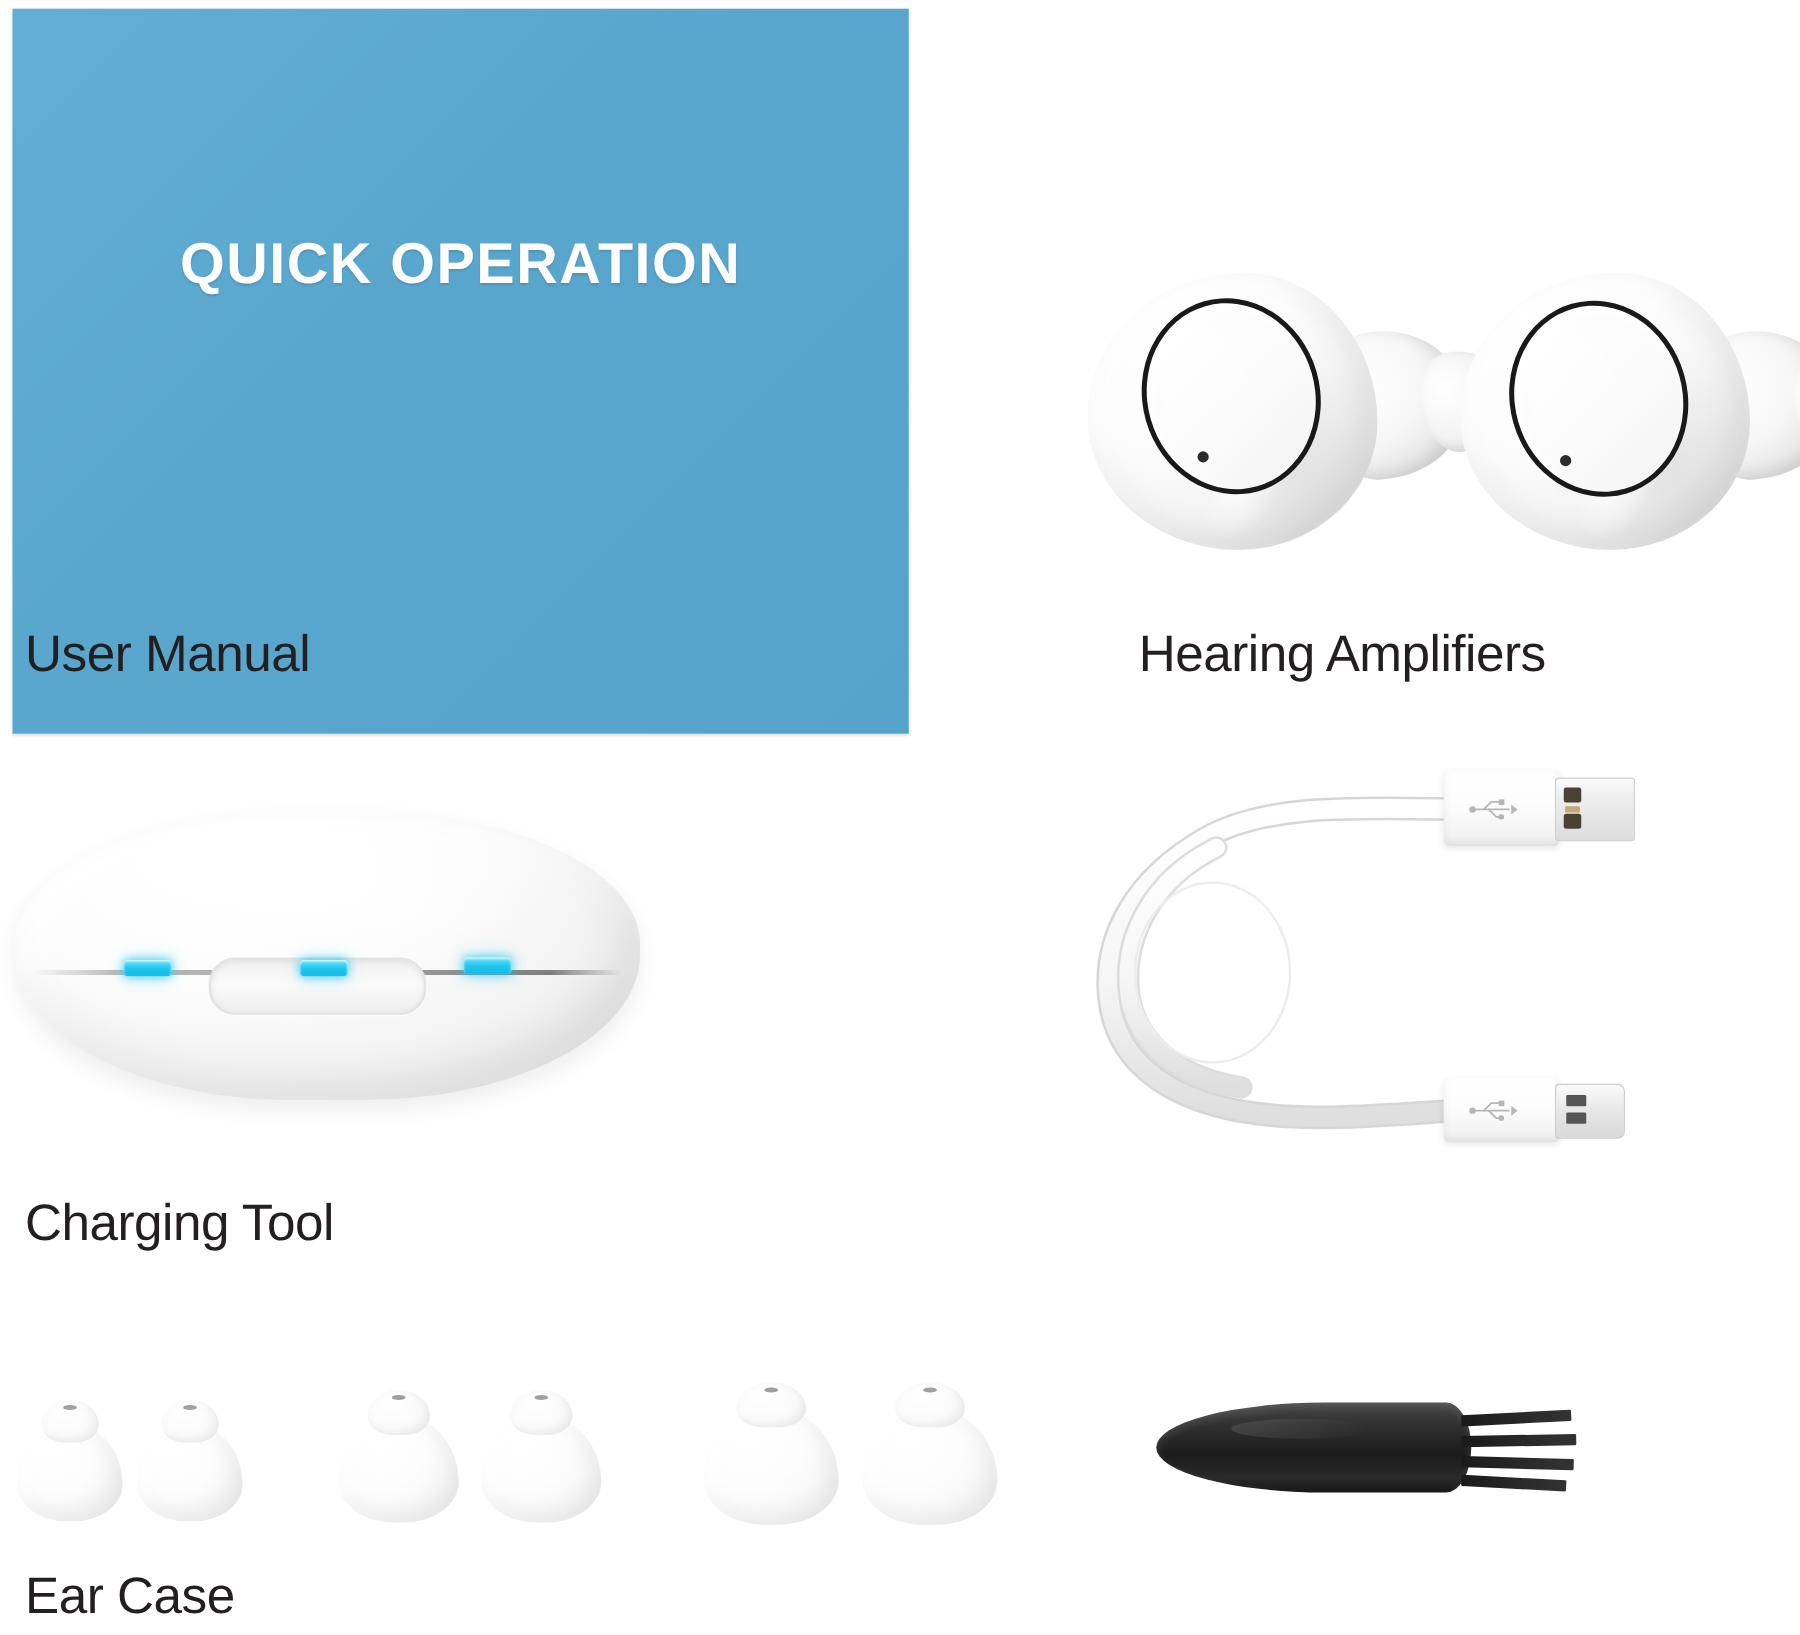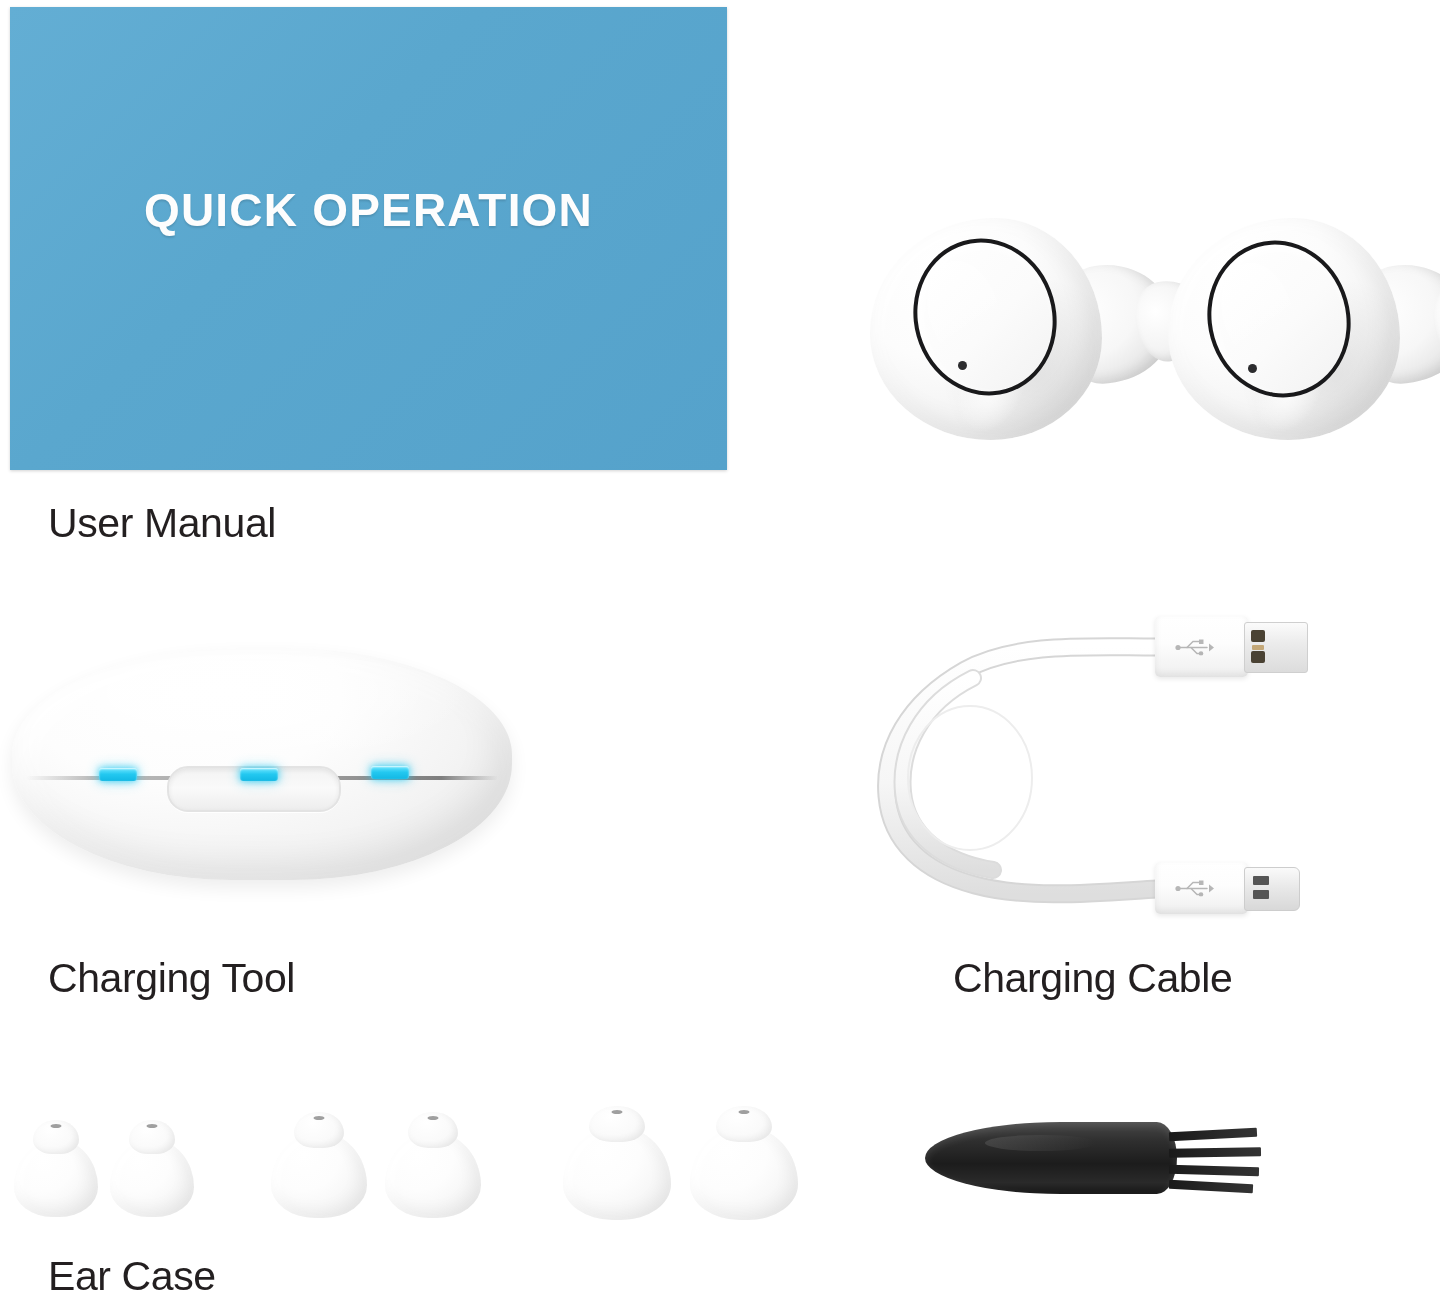--- a/index.html
+++ b/index.html
@@ -13,26 +13,25 @@
 
   
   .item-label{
     position:absolute;
     font-size:41px;
     font-weight:400;
     color:#231f20;
     letter-spacing:-0.4px;
     white-space:nowrap;
     line-height:1;
-    margin-left:28px;
   }
 
   
   .manual{
-    position:absolute;left:10px;top:7px;width:717px;height:463px;
+    position:absolute;left:10px;top:7px;width:717px;height:580px;
     background:linear-gradient(135deg,#63aed4 0%,#5aa7ce 40%,#55a2cb 100%);
     box-shadow:0 1px 3px rgba(0,0,0,.18);
   }
   .manual-title{
     position:absolute;left:0;right:0;top:175px;
     text-align:center;
     color:#fdfdfd;
     font-size:46px;line-height:1.22;
     font-weight:bold;
     letter-spacing:1.2px;
@@ -253,20 +252,21 @@
     <div class="bud-tip"></div>
     <div class="bud-body">
       <div class="bud-gloss"></div>
     </div>
     <div class="bud-ring">
       <div class="bud-ring-gloss"></div>
     </div>
     <div class="bud-mic"></div>
   </div>
 
+  <div class="item-label label-hearing-amp">Hearing Amplifiers</div>
 
   <div class="case-wrap">
     <div class="case-body">
       <div class="case-lid-shadow"></div>
     </div>
     <div class="case-seam"></div>
     <div class="case-groove"></div>
   </div>
   <div class="led" id="led-1"></div>
   <div class="led" id="led-2"></div>
@@ -318,21 +318,20 @@
         </g>
         <circle cx="5" cy="9" r="2.6" fill="#8d8d8d"></circle>
         <polygon points="36,5 41,9 36,13" fill="#8d8d8d"></polygon>
         <rect x="26" y="1" width="4.5" height="4.5" fill="#8d8d8d"></rect>
         <circle cx="28" cy="15" r="2.3" fill="#8d8d8d"></circle>
       </svg>
       <span class="metal"></span>
     </div>
   </div>
 
-  <div class="item-label label-charging-cable">Charging Cable</div>
 
   <div class="tip" style="left:14px;top:1139px;width:84px;height:78px;"></div>
   <div class="tip-neck" style="left:56px;top:1120px;width:46px;height:34px;"></div>
   <div class="tip-hole" style="left:56px;top:1124px;"></div>
 
   <div class="tip" style="left:110px;top:1139px;width:84px;height:78px;"></div>
   <div class="tip-neck" style="left:152px;top:1120px;width:46px;height:34px;"></div>
   <div class="tip-hole" style="left:152px;top:1124px;"></div>
 
   <div class="tip" style="left:271px;top:1132px;width:96px;height:86px;"></div>

